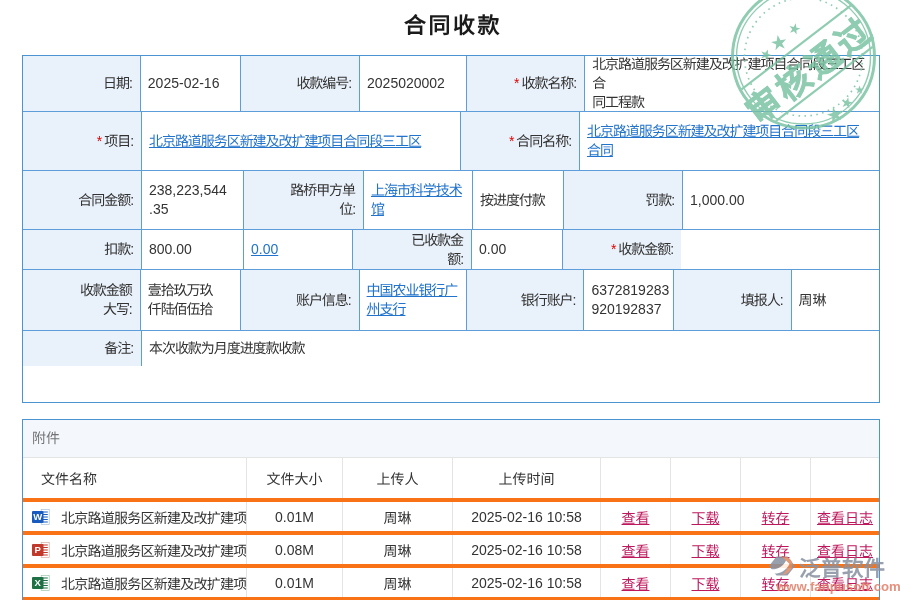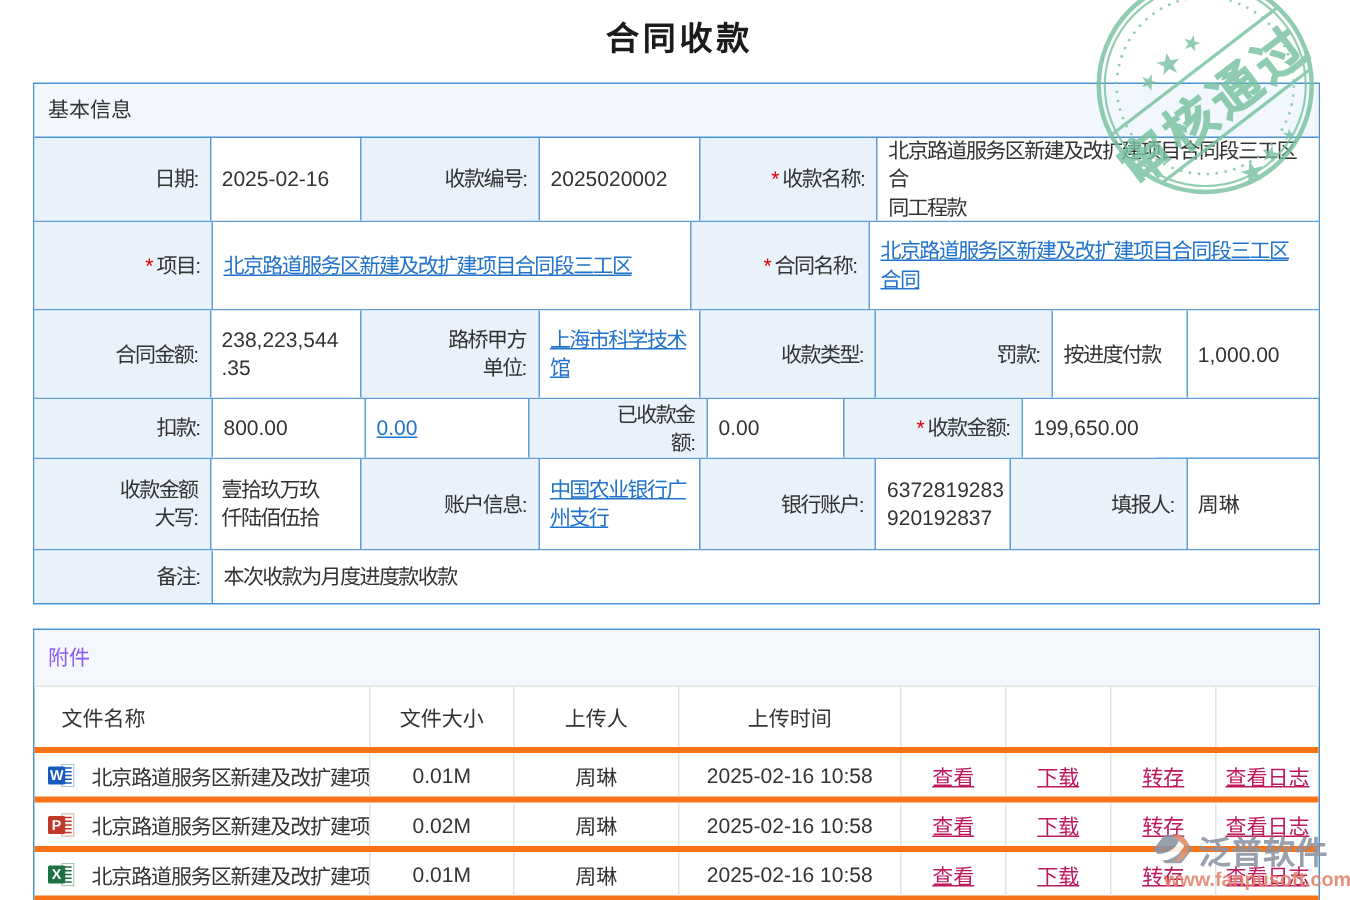--- a/index.html
+++ b/index.html
@@ -27,21 +27,21 @@
 
 .w1{width:118px}.w2{width:102px}.w3{width:120px}.w4{width:109px}
 .w5{width:119px}.w6{width:91px}.w7{width:119px}.w8{width:90px}
 .w24{width:319px}.w68{width:300px}.w28{width:738px}
 
 .h1{height:56px}.h2{height:59px}.h3{height:59px}.h4{height:40px}.h5{height:61px}.h6{height:35px}
 
 .box2 { position:absolute; left:22px; top:419px; width:858px; height:201px;
   border:1px solid #4a94d2; background:#fff; }
 .band2 { height:38px; background:#f4f8fd; border-bottom:1px solid #e4e4e4;
-  font-size:14px; color:#8b5cf6; line-height:37px; padding-left:9px; }
+  font-size:14px; color:#737373; line-height:37px; padding-left:9px; }
 .arow { display:flex; width:856px; border-bottom:4px solid #f97316; }
 .acell { display:flex; align-items:center; justify-content:center;
   border-left:1px solid #e4e4e4; font-size:14px; color:#333; overflow:hidden; }
 .acell:first-child { border-left:none; }
 .aname { justify-content:flex-start; padding-left:18px; }
 .ah { height:44px; }
 .ar { height:33px; }
 .ca{width:223px}.cb{width:96px}.cc{width:110px}.cd{width:148px}
 .ce{width:70px}.cf{width:70px}.cg{width:70px}.ch{width:69px}
 a.al { color:#be185d; text-decoration:underline; }
@@ -51,21 +51,20 @@
 .fico { width:18px; height:16px; flex:0 0 18px; }
 
 #stamp { position:absolute; left:715px; top:-21px; width:180px; height:160px; pointer-events:none; }
 #wmark { position:absolute; left:755px; top:545px; width:145px; height:55px; pointer-events:none; }
 </style>
 </head>
 <body>
 <div class="title">合同收款</div>
 
 <div class="box1">
-  <div class="band">基本信息</div>
   <div class="row h1">
     <div class="cell lbl w1">日期:</div>
     <div class="cell val w2">2025-02-16</div>
     <div class="cell lbl w3">收款编号:</div>
     <div class="cell val w4">2025020002</div>
     <div class="cell lbl w5"><span class="req">*</span>收款名称:</div>
     <div class="cell val w68">
         <span class="cjk">北京路道服务区新建及改扩建项目合同段三工区合<br>同工程款</span>
       </div>
   </div>
@@ -79,37 +78,35 @@
         <a class="lk cjk" href="#">北京路道服务区新建及改扩建项目合同段三工区<br>合同</a>
       </div>
   </div>
   <div class="row h3">
     <div class="cell lbl w1">合同金额:</div>
     <div class="cell val w2">238,223,544<br>.35</div>
     <div class="cell lbl w3">路桥甲方单位:</div>
     <div class="cell val w4">
         <a class="lk cjk" href="#">上海市科学技术<br>馆</a>
       </div>
-    <div class="cell lbl w5">收款类型:</div>
-    <div class="cell lbl w7">罚款:</div>
     <div class="cell val w6">
         <span class="cjk">按进度付款</span>
       </div>
+    <div class="cell lbl w7">罚款:</div>
     <div class="cell val w8">1,000.00</div>
   </div>
   <div class="row h4">
     <div class="cell lbl w1">扣款:</div>
     <div class="cell val w2">800.00</div>
     <div class="cell val w4">
         <a class="lk" href="#">0.00</a>
       </div>
     <div class="cell lbl w5">已收款金额:</div>
     <div class="cell val w6">0.00</div>
     <div class="cell lbl w7"><span class="req">*</span>收款金额:</div>
-    <div class="cell val w8">199,650.00</div>
   </div>
   <div class="row h5">
     <div class="cell lbl w1">收款金额大写:</div>
     <div class="cell val w2">
         <span class="cjk">壹拾玖万玖<br>仟陆佰伍拾</span>
       </div>
     <div class="cell lbl w3">账户信息:</div>
     <div class="cell val w4">
         <a class="lk cjk" href="#">中国农业银行广<br>州支行</a>
       </div>
@@ -167,21 +164,21 @@
   <div class="arow ar">
     <div class="acell fname ca">
         <svg class="fico" viewBox="0 0 18 16">
           <rect x="9.2" y="0.6" width="8" height="14.8" fill="#fff" stroke="#d8ab9f" stroke-width="0.7"></rect>
           <path d="M10.8 3h5M10.8 5.5h5M10.8 8h5M10.8 10.5h5M10.8 13h5" stroke="#c0392b" stroke-width="1.1"></path>
           <rect x="0" y="2" width="11.5" height="12" rx="1" fill="#c0392b"></rect>
           <text x="5.75" y="11.3" font-size="9.5" font-weight="bold" fill="#fff" text-anchor="middle" font-family="Liberation Sans">P</text>
         </svg>
         <span class="txt cjk2">北京路道服务区新建及改扩建项</span>
       </div>
-    <div class="acell cb">0.02M</div>
+    <div class="acell cb">0.08M</div>
     <div class="acell cc">周琳</div>
     <div class="acell cd">2025-02-16 10:58</div>
     <div class="acell ce">
         <a class="al" href="#">查看</a>
       </div>
     <div class="acell cf">
         <a class="al" href="#">下载</a>
       </div>
     <div class="acell cg">
         <a class="al" href="#">转存</a>

